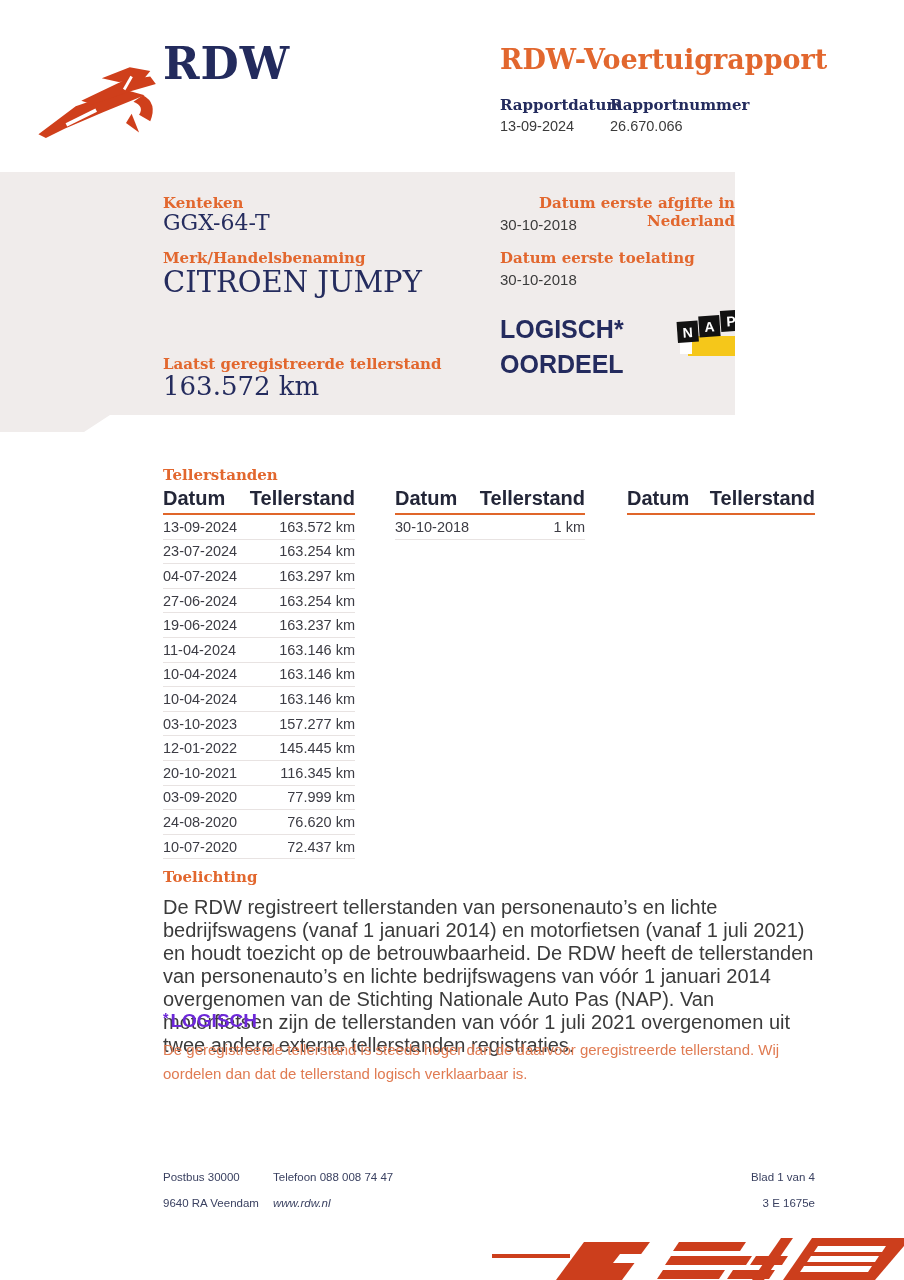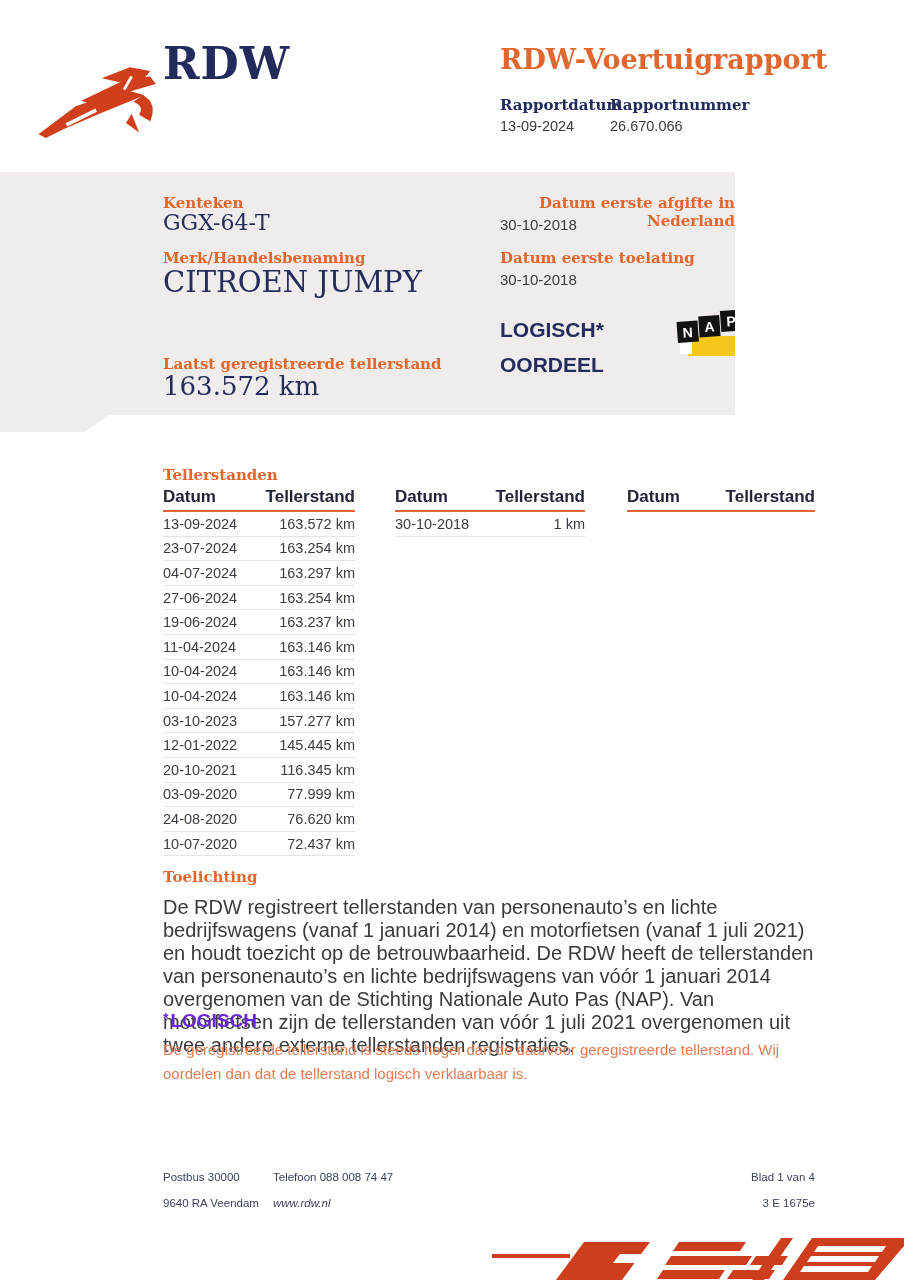--- a/index.html
+++ b/index.html
@@ -44,21 +44,21 @@
   .sum-merk-label    { position:absolute; left:163px; top:77px; }
   .sum-merk          { position:absolute; left:163px; top:93px; font-size:29px; }
   .sum-teller-label  { position:absolute; left:163px; top:183px; }
   .sum-teller        { position:absolute; left:163px; top:199px; font-size:26px; }
   .sum-afgifte-label   { position:absolute; left:500px; top:22px; }
   .sum-afgifte         { position:absolute; left:500px; top:44px; font-size:15px; color:#3b3b3b; }
   .sum-toelating-label { position:absolute; left:500px; top:77px; }
   .sum-toelating       { position:absolute; left:500px; top:99px; font-size:15px; color:#3b3b3b; }
   .sum-oordeel {
     position:absolute; left:500px; top:140px;
-    font-weight:bold; font-size:21px; line-height:35px; color:#242b5e;
+    font-weight:bold; font-size:25px; line-height:35px; color:#242b5e;
   }
   
   .nap { position:absolute; left:678px; top:140px; width:86px; height:50px; }
   .nap-yellow { position:absolute; left:10px; top:24px; width:74px; height:20px; background:#f5c71a; }
   .nap-white-sq { position:absolute; left:2px; top:30px; width:12px; height:12px; background:#ffffff; }
   .nap-tiles { position:absolute; left:0; top:0; display:flex; transform:rotate(-4deg); transform-origin:left bottom; }
   .nap-tile {
     width:21px; height:21px; margin-right:1px; background:#121212; color:#ffffff;
     font-weight:bold; font-size:14px; display:flex; align-items:center; justify-content:center;
   }
@@ -72,21 +72,21 @@
   }
   
   .tables-title { position:absolute; left:163px; top:466px; }
   .mtable { position:absolute; top:487px; }
   .mtable.one   { left:163px; width:192px; }
   .mtable.two   { left:395px; width:190px; }
   .mtable.three { left:627px; width:188px; }
   .thead {
     display:flex; justify-content:space-between; align-items:flex-end;
     padding-bottom:3px; border-bottom:2px solid #e0662a;
-    font-weight:bold; font-size:17px; color:#232638;
+    font-weight:bold; font-size:20px; color:#232638;
   }
   .trow {
     display:flex; justify-content:space-between; align-items:center;
     height:24.6px; border-bottom:1px solid #e8e3e2;
     font-size:14.5px; color:#3c3c44;
   }
   
   .toelichting-title { position:absolute; left:163px; top:868px; }
   .toelichting-body {
     position:absolute; left:163px; top:896px; width:655px;

